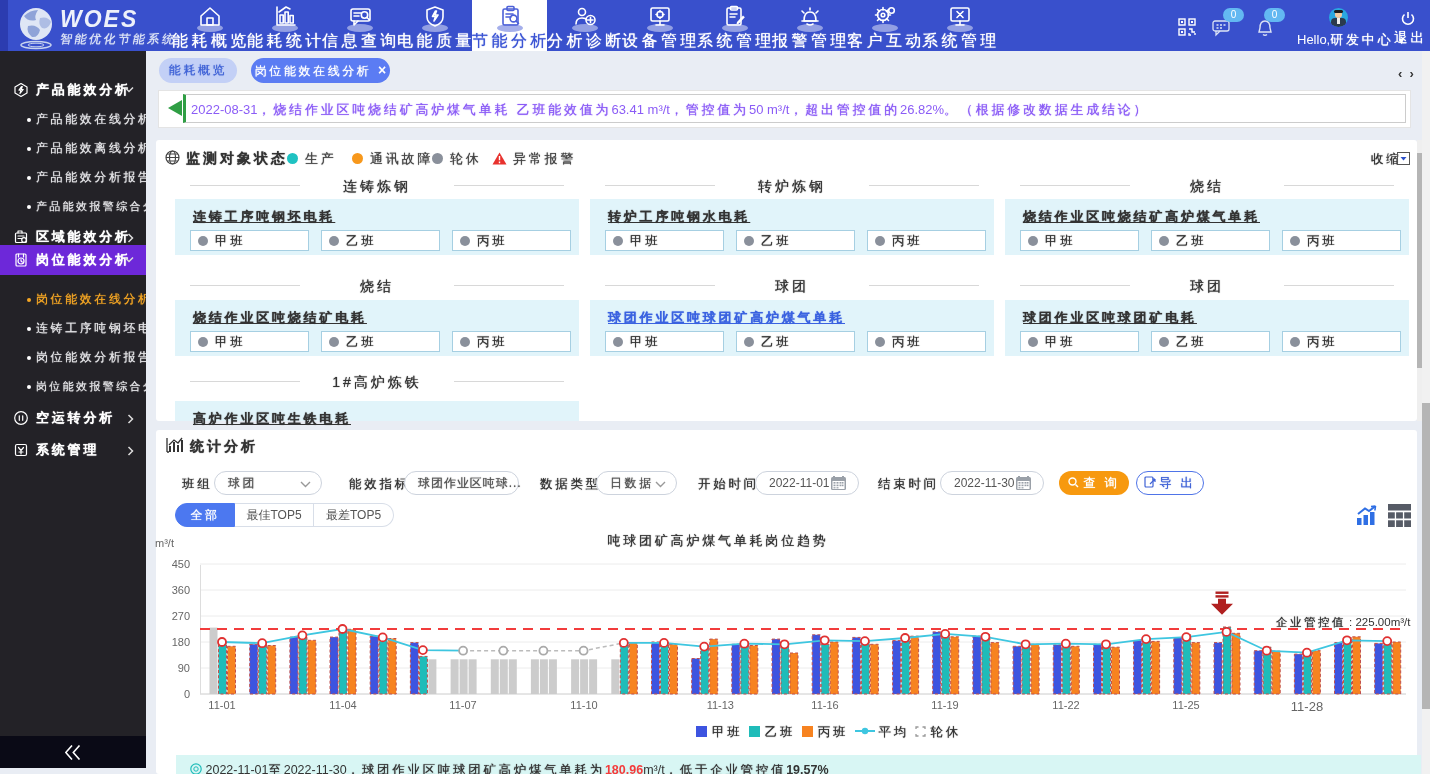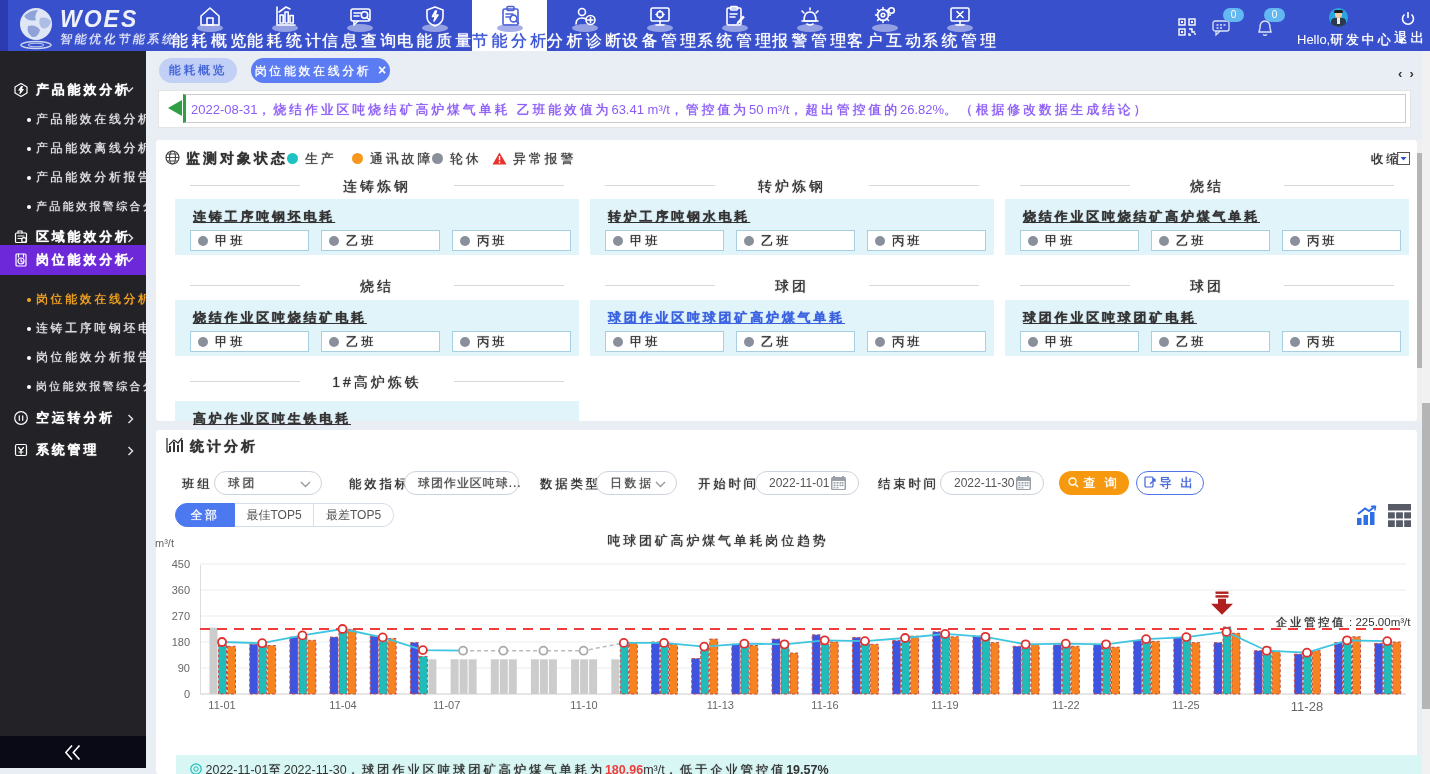--- a/index.html
+++ b/index.html
@@ -690,29 +690,41 @@
       <circle cx="1347.0" cy="92.3" r="4" fill="#fff" stroke="#e03131" stroke-width="1.8"></circle>
       <circle cx="1387.2" cy="93.1" r="4" fill="#fff" stroke="#e03131" stroke-width="1.8"></circle>
       <g fill="#b02020">
         <rect x="1215.5" y="43.5" width="13" height="2.4"></rect>
         <rect x="1215.5" y="47.2" width="13" height="2.4"></rect>
         <path d="M1218.0 50.8 h8 v5 h7 l-11 11 l-11 -11 h7 Z"></path>
       </g>
     </svg>
 <div class="abs" style="left:222px;top:699px;width:60px;margin-left:-30px;text-align:center;font-size:11px;color:#666">11-01</div>
 <div class="abs" style="left:343px;top:699px;width:60px;margin-left:-30px;text-align:center;font-size:11px;color:#666">11-04</div>
-<div class="abs" style="left:463px;top:699px;width:60px;margin-left:-30px;text-align:left;font-size:11px;color:#666">11-07</div>
+<div class="abs" style="left:463px;top:699px;width:60px;margin-left:-30px;text-align:center;font-size:11px;color:#666">11-07</div>
 <div class="abs" style="left:584px;top:699px;width:60px;margin-left:-30px;text-align:center;font-size:11px;color:#666">11-10</div>
 <div class="abs" style="left:704px;top:699px;width:60px;margin-left:-30px;text-align:right;font-size:11px;color:#666">11-13</div>
 <div class="abs" style="left:825px;top:699px;width:60px;margin-left:-30px;text-align:center;font-size:11px;color:#666">11-16</div>
 <div class="abs" style="left:945px;top:699px;width:60px;margin-left:-30px;text-align:center;font-size:11px;color:#666">11-19</div>
 <div class="abs" style="left:1066px;top:699px;width:60px;margin-left:-30px;text-align:center;font-size:11px;color:#666">11-22</div>
 <div class="abs" style="left:1186px;top:699px;width:60px;margin-left:-30px;text-align:center;font-size:11px;color:#666">11-25</div>
 <div class="abs" style="left:1307px;top:699px;width:60px;margin-left:-30px;text-align:center;font-size:13px;color:#666">11-28</div>
 <div class="abs" style="left:1276px;top:615px;font-size:11.5px;color:#333;white-space:nowrap"><span class="cjk">企业管控值</span> : 225.00m³/t</div>
+<div class="abs" style="left:696px;top:724px;font-size:12.5px;color:#333;white-space:nowrap">
+<span style="display:inline-block;width:11px;height:11px;background:#3d54e0;vertical-align:-1px;margin-right:5px"></span><span class="cjk">甲班</span><span style="display:inline-block;width:3px"></span>
+<span style="display:inline-block;width:11px;height:11px;background:#1fbcb9;vertical-align:-1px;margin-right:5px"></span><span class="cjk">乙班</span><span style="display:inline-block;width:3px"></span>
+<span style="display:inline-block;width:11px;height:11px;background:#f78320;vertical-align:-1px;margin-right:5px"></span><span class="cjk">丙班</span><span style="display:inline-block;width:3px"></span>
+<svg width="20" height="10" viewBox="0 0 20 10" style="vertical-align:0px;margin-right:4px">
+        <line x1="0" y1="5" x2="20" y2="5" stroke="#3ec6e0" stroke-width="2"></line>
+        <circle cx="10" cy="5" r="3.2" fill="#3ec6e0"></circle>
+      </svg><span class="cjk">平均</span><span style="display:inline-block;width:3px"></span>
+<svg width="11" height="11" viewBox="0 0 11 11" style="vertical-align:-1px;margin-right:4px">
+        <path d="M1 3 V1 H3.5 M7.5 1 H10 V3 M10 8 V10 H7.5 M3.5 10 H1 V8" fill="none" stroke="#999" stroke-width="1.3"></path>
+      </svg><span class="cjk">轮休</span>
+</div>
 <div class="abs" style="left:176px;top:755px;width:1245px;height:19px;background:#d8f6f4"></div>
 <div class="abs" style="left:190px;top:762px;font-size:12.5px;color:#333;white-space:nowrap"><svg width="12" height="12" viewBox="0 0 12 12" style="vertical-align:-1px">
         <circle cx="6" cy="6" r="5.2" fill="none" stroke="#1fbcb9" stroke-width="1.2"></circle>
         <circle cx="6" cy="6" r="2.2" fill="none" stroke="#1fbcb9" stroke-width="1"></circle>
       </svg> 2022-11-01<span class="cjk">至</span>2022-11-30<span class="cjk">，球团作业区吨球团矿高炉煤气单耗为</span><span style="color:#f43b3b;font-weight:bold">180.96</span>m³/t<span class="cjk">，低于企业管控值</span><b>19.57%</b></div>
 <div class="abs" style="left:1417px;top:140px;width:8px;height:281px;background:#efefef"></div>
 <div class="abs" style="left:1417px;top:153px;width:8px;height:215px;background:#b5b5b5"></div>
 <div class="abs" style="left:1422px;top:51px;width:8px;height:723px;background:#f1f1f1"></div>
 <div class="abs" style="left:1422px;top:403px;width:8px;height:306px;background:#b5b5b5"></div>
 </div>

